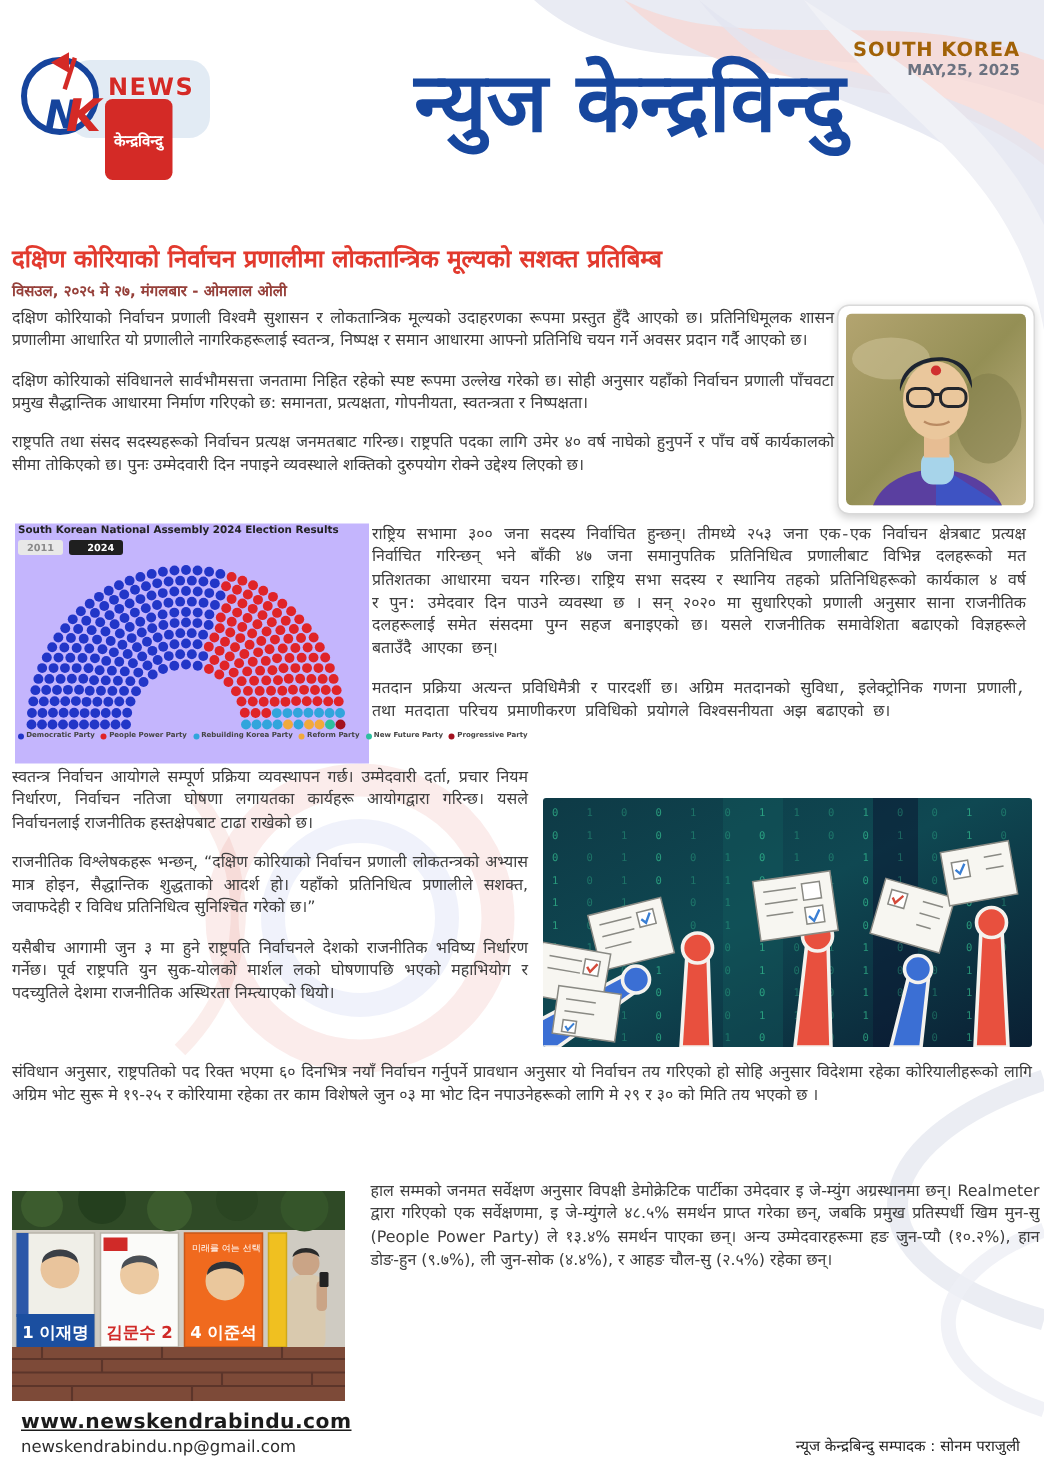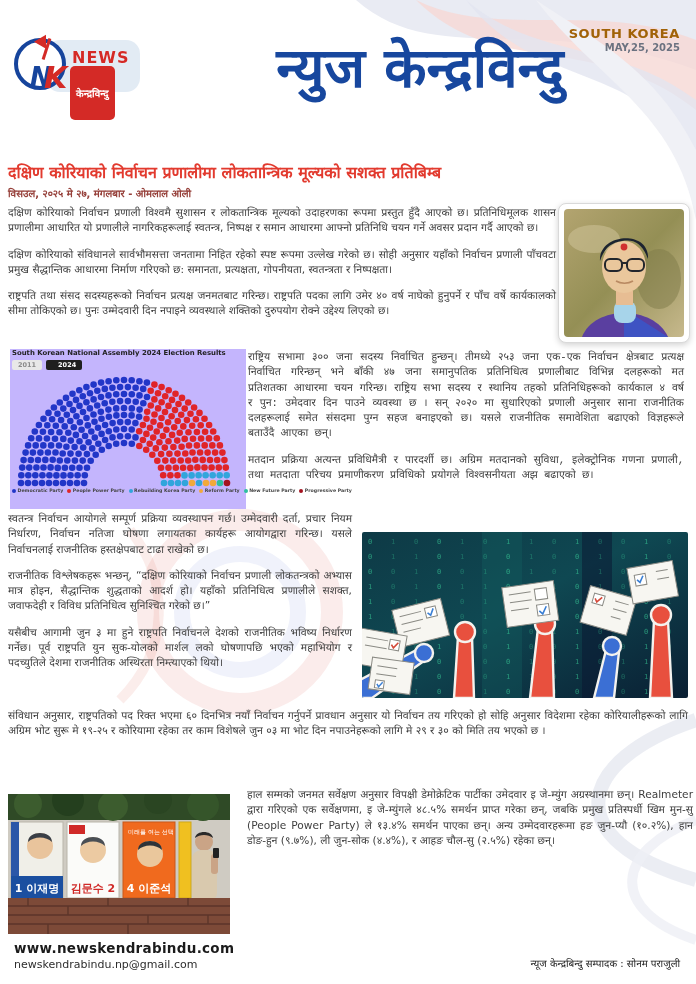--- a/index.html
+++ b/index.html
@@ -47,21 +47,21 @@
   .parliament{display:block;}
   .legend{display:flex;gap:4px;margin:1px 0 0 2px;align-items:center;white-space:nowrap;}
   .lg-item{display:inline-flex;align-items:center;gap:1.5px;font-size:4.7px;color:#444;font-weight:600;}
   .lg-dot{width:4px;height:4px;border-radius:50%;display:inline-block;}
   
   .ballot-img{top:532px;left:362px;width:326px;height:166px;border-radius:2px;overflow:hidden;z-index:2;}
   .poster-img{top:782px;left:8px;width:222px;height:140px;overflow:hidden;z-index:2;margin-top:12px;}
   .ballot-img svg,.poster-img svg{display:block;}
   
   .footer-left{left:14px;top:940px;z-index:2;}
-  .footer-site{font-size:13.5px;font-weight:600;color:#1b1b1b;letter-spacing:.3px;}
+  .footer-site{font-size:13.5px;font-weight:600;color:#1b1b1b;letter-spacing:.3px;text-decoration:underline;}
   .footer-mail{font-size:11px;color:#2d2d2d;margin-top:2px;}
   .footer-right{right:16px;top:956px;font-size:10px;color:#222;z-index:2;}
 </style>
 </head>
 <body>
 
 <div class="page">
 
   <svg class="decor" style="top:0;right:0;" width="420" height="250" viewBox="0 0 420 250">
     <path d="M80,0 C160,70 260,10 420,70 L420,0 Z" fill="#e9ebf3"></path>

